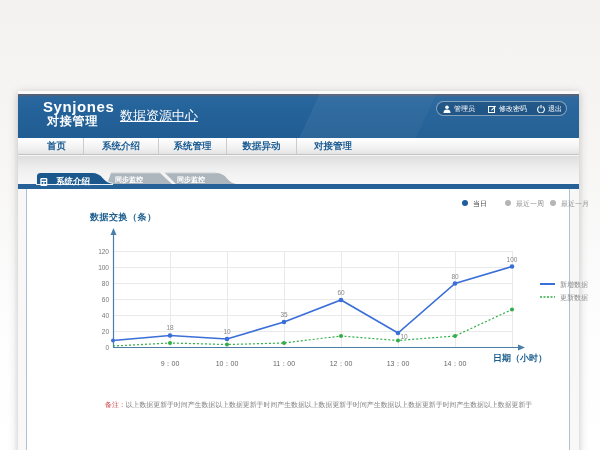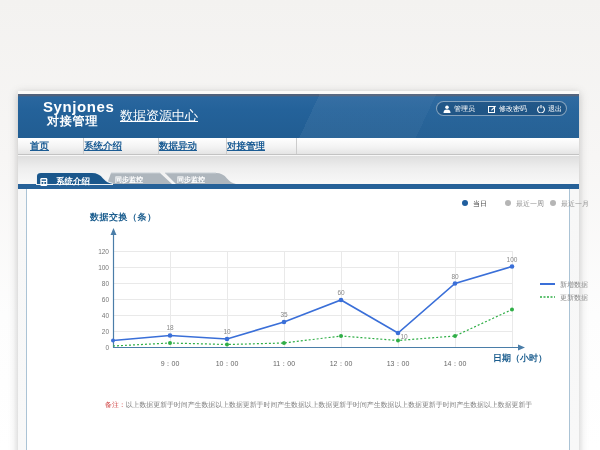--- a/index.html
+++ b/index.html
@@ -32,21 +32,21 @@
 .pill span { display:flex; align-items:center; }
 .pill svg { margin-right:3px; }
 
 .nav {
   position:absolute; left:0; top:47px; width:561px; height:17px;
   background:linear-gradient(180deg,#ffffff 0%,#f2f2f2 60%,#e4e4e4 100%);
   border-bottom:1px solid #c3c3c3;
   font-size:9.5px; font-weight:bold; color:#1b5c94;
   display:flex;
 }
-.nav div { text-align:left; line-height:16px; border-right:1px solid #ccc;text-decoration:underline; }
+.nav div { text-align:center; line-height:16px; border-right:1px solid #ccc; }
 .nav div:nth-child(1) { width:66px; text-indent:12px; }
 .nav div:nth-child(2) { width:75px; }
 .nav div:nth-child(3) { width:68px; }
 .nav div:nth-child(4) { width:70px; }
 .nav div:nth-child(5) { width:72px; border-right:none; }
 
 .bodyarea {
   position:absolute; left:0; top:65px; width:561px; height:303px;
   background:linear-gradient(180deg,#dedede 0%,#eeeeee 12px,#f7f7f7 26px,#f8f8f8 100%);
 }
@@ -80,20 +80,21 @@
       <span style="margin-left:10px">
         <svg width="8" height="8" viewBox="0 0 8 8">
             <path d="M2.3 1.6 A3.4 3.4 0 1 0 5.7 1.6" fill="none" stroke="#fff" stroke-width="1.1"></path>
             <line x1="4" y1="0" x2="4" y2="3.2" stroke="#fff" stroke-width="1.1"></line>
           </svg>退出</span>
     </div>
   </div>
   <div class="nav">
     <div>首页</div>
       <div>系统介绍</div>
+      <div>系统管理</div>
       <div>数据异动</div>
       <div>对接管理</div>
   </div>
   <div class="bodyarea"></div>
   <svg class="tabs" width="561" height="17">
     <rect x="0" y="12" width="561" height="5" fill="#266198"></rect>
     <path d="M89,12 L93,1 L142,1 L154,12 Z" fill="#aeb6bd"></path>
     <path d="M158,12 L147,1 L198,1 Q205,1 209,6.5 Q213,11 218,12 Z" fill="#aeb6bd"></path>
     <path d="M93,1 L142,1 M147,1 L198,1" stroke="#c9d0d6" stroke-width="1" fill="none"></path>
     <text x="111" y="10" font-size="7" font-weight="bold" fill="#fff" text-anchor="middle">同步监控</text>

